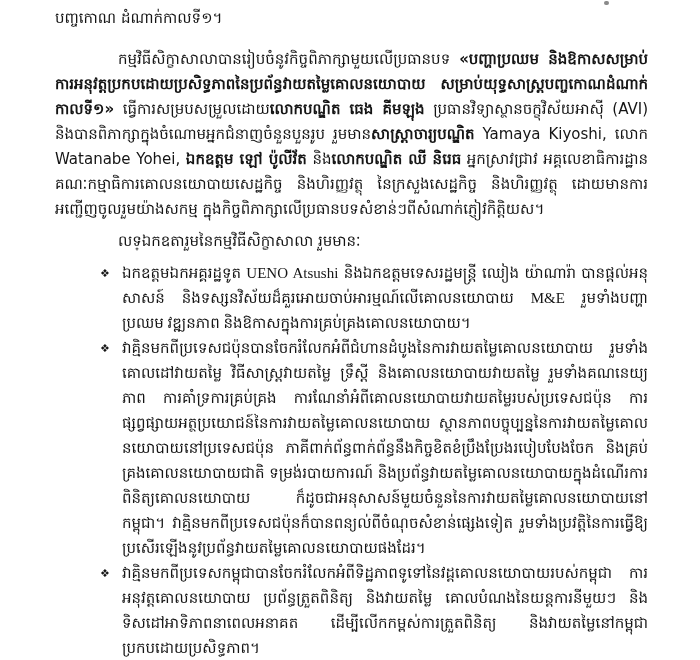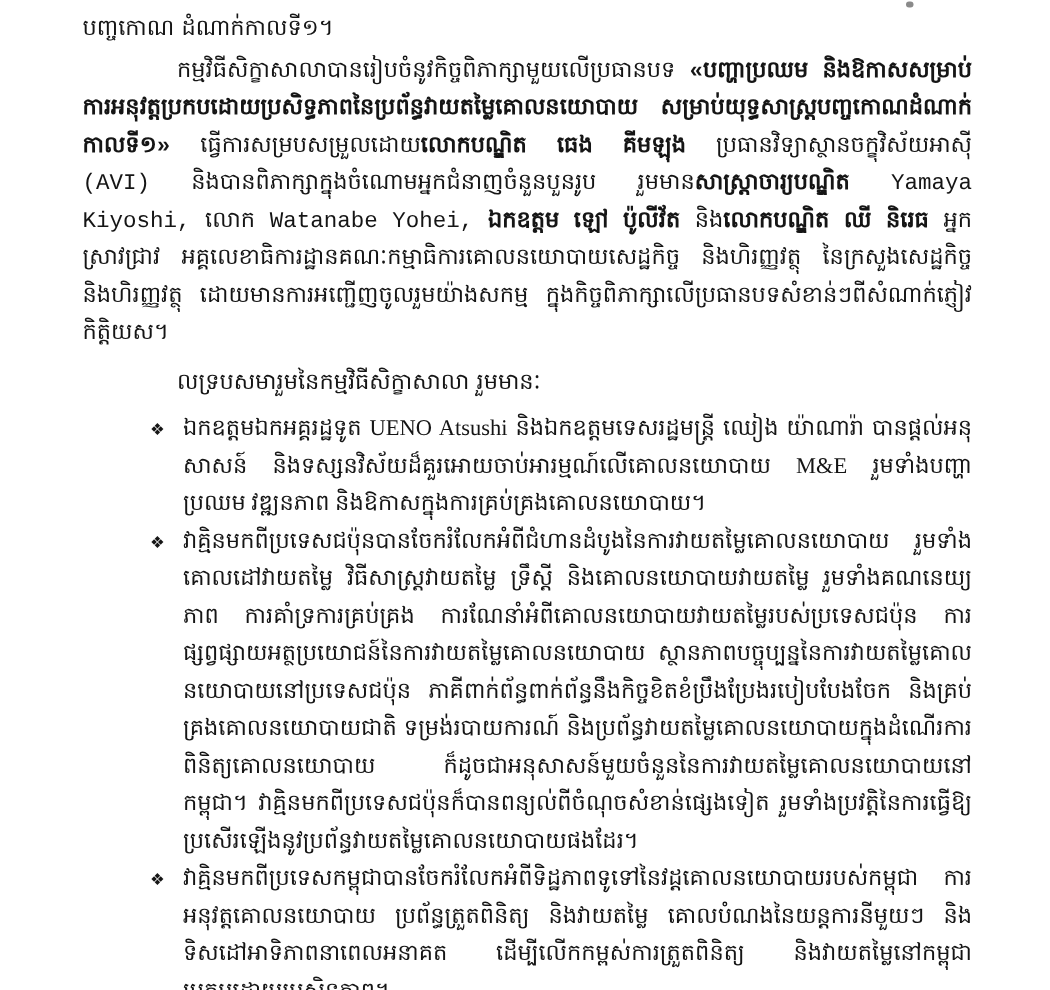--- a/index.html
+++ b/index.html
@@ -10,41 +10,41 @@
     background:#ffffff;
     overflow:hidden;
     padding:6px 52px 0 55px;
     font-family:"DejaVu Sans",sans-serif;
     font-size:15px;
     line-height:25px;
     color:#151515;
   }
   p{margin:0;text-align:justify;}
   .cont{text-align:left;}
-  .para-workshop{margin-top:4px;text-indent:63px;font-family:Liberation Mono, monospace;}
+  .para-workshop{margin-top:16px;text-indent:63px;}
   .intro{margin-top:7px;margin-bottom:7px;text-indent:63px;text-align:left;}
   .b{font-weight:700;}
   ul.bullets{list-style:none;margin:0;padding:0 0 0 45px;}
   ul.bullets li{display:flex;gap:9px;}
   .marker{flex:0 0 13px;font-size:11px;line-height:25px;color:#151515;}
   .btext{flex:1;text-align:justify;font-family:Liberation Serif, serif;}
   .speck{position:absolute;top:1px;left:604px;width:5px;height:4px;background:#8a8a8a;border-radius:2px;}
 </style>
 </head>
 <body>
 
 <div class="page">
 
   <span class="speck"></span>
 
   <p class="cont"><span>បញ្ចកោណ ដំណាក់កាលទី១។</span></p>
 
   <p class="para-workshop"><span>កម្មវិធីសិក្ខាសាលាបានរៀបចំនូវកិច្ចពិភាក្សាមួយលើប្រធានបទ </span><span class="b">«បញ្ហាប្រឈម និងឱកាសសម្រាប់ការអនុវត្តប្រកបដោយប្រសិទ្ធភាពនៃប្រព័ន្ធវាយតម្លៃគោលនយោបាយ សម្រាប់យុទ្ធសាស្ត្របញ្ចកោណដំណាក់កាលទី១»</span><span> ធ្វើការសម្របសម្រួលដោយ</span><span class="b">លោកបណ្ឌិត ធេង គីមឡុង</span><span> ប្រធានវិទ្យាស្ថានចក្ខុវិស័យអាស៊ី (AVI) និងបានពិភាក្សាក្នុងចំណោមអ្នកជំនាញចំនួនបួនរូប រួមមាន</span><span class="b">សាស្ត្រាចារ្យបណ្ឌិត</span><span> Yamaya Kiyoshi, លោក Watanabe Yohei, </span><span class="b">ឯកឧត្តម ឡៅ ប៉ូលីវ័ត</span><span> និង</span><span class="b">លោកបណ្ឌិត ឈី និរេធ</span><span> អ្នកស្រាវជ្រាវ អគ្គលេខាធិការដ្ឋានគណៈកម្មាធិការគោលនយោបាយសេដ្ឋកិច្ច និងហិរញ្ញវត្ថុ នៃក្រសួងសេដ្ឋកិច្ច និងហិរញ្ញវត្ថុ ដោយមានការអញ្ជើញចូលរួមយ៉ាងសកម្ម ក្នុងកិច្ចពិភាក្សាលើប្រធានបទសំខាន់ៗពីសំណាក់ភ្ញៀវកិត្តិយស។</span></p>
 
-  <p class="intro"><span>លទ្របសមារួមនៃកម្មវិធីសិក្ខាសាលា រួមមានៈ</span></p>
+  <p class="intro"><span>លទ្ឯកឧតារួមនៃកម្មវិធីសិក្ខាសាលា រួមមានៈ</span></p>
 
   <ul class="bullets">
 
     <li>
       <span class="marker">❖</span>
       <span class="btext"><span>ឯកឧត្តមឯកអគ្គរដ្ឋទូត UENO Atsushi និងឯកឧត្តមទេសរដ្ឋមន្ត្រី ឈៀង យ៉ាណារ៉ា បានផ្តល់អនុសាសន៍ និងទស្សនវិស័យដ៏គួរអោយចាប់អារម្មណ៍លើគោលនយោបាយ M&amp;E រួមទាំងបញ្ហាប្រឈម វឌ្ឍនភាព និងឱកាសក្នុងការគ្រប់គ្រងគោលនយោបាយ។</span></span>
     </li>
 
     <li>
       <span class="marker">❖</span>

